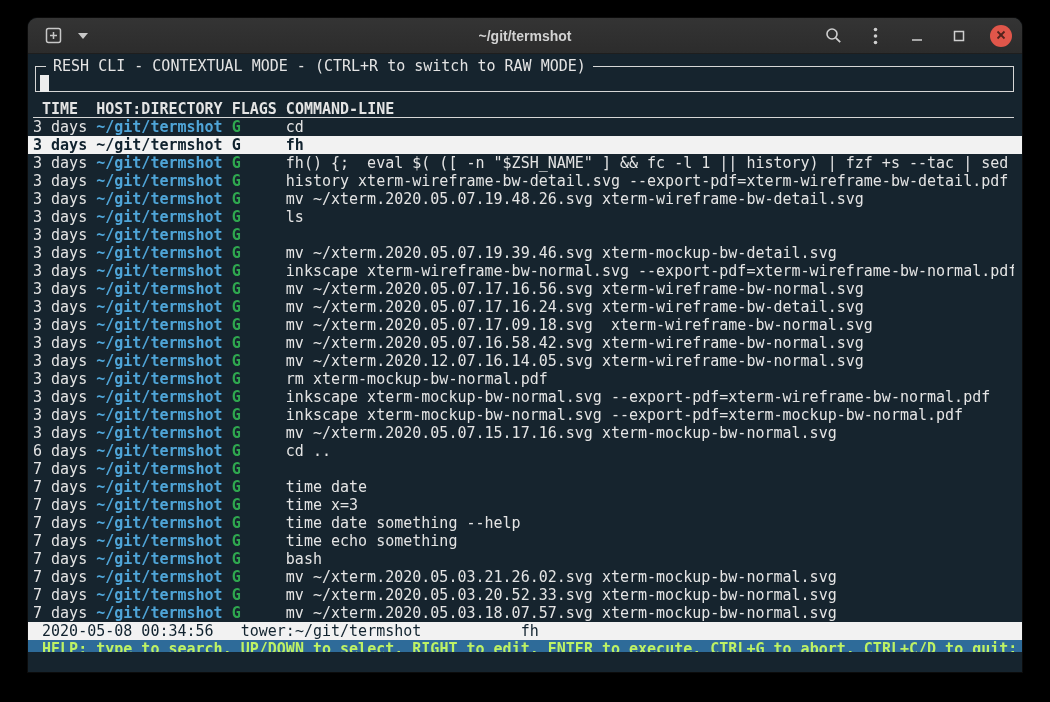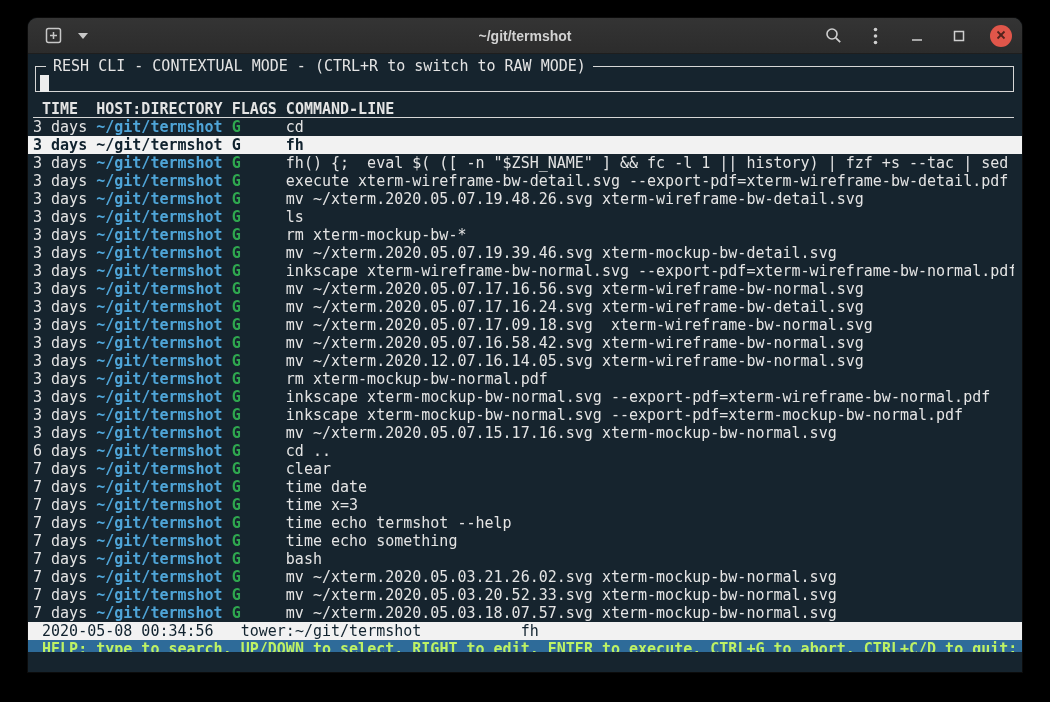--- a/index.html
+++ b/index.html
@@ -166,39 +166,38 @@
           <div class="row">
     <span class="c-age">3 days</span>
     <span class="c-dir">~/git/termshot</span>
     <span class="c-flags">G</span>
     <span class="c-cmd">fh() {;  eval $( ([ -n "$ZSH_NAME" ] &amp;&amp; fc -l 1 || history) | fzf +s --tac | sed -r</span>
   </div>
           <div class="row">
     <span class="c-age">3 days</span>
     <span class="c-dir">~/git/termshot</span>
     <span class="c-flags">G</span>
-    <span class="c-cmd">execute xterm-wireframe-bw-detail.svg --export-pdf=xterm-wireframe-bw-detail.pdf</span>
+    <span class="c-cmd">history xterm-wireframe-bw-detail.svg --export-pdf=xterm-wireframe-bw-detail.pdf</span>
   </div>
           <div class="row">
     <span class="c-age">3 days</span>
     <span class="c-dir">~/git/termshot</span>
     <span class="c-flags">G</span>
     <span class="c-cmd">mv ~/xterm.2020.05.07.19.48.26.svg xterm-wireframe-bw-detail.svg</span>
   </div>
           <div class="row">
     <span class="c-age">3 days</span>
     <span class="c-dir">~/git/termshot</span>
     <span class="c-flags">G</span>
     <span class="c-cmd">ls</span>
   </div>
           <div class="row">
     <span class="c-age">3 days</span>
     <span class="c-dir">~/git/termshot</span>
     <span class="c-flags">G</span>
-    <span class="c-cmd">rm xterm-mockup-bw-*</span>
   </div>
           <div class="row">
     <span class="c-age">3 days</span>
     <span class="c-dir">~/git/termshot</span>
     <span class="c-flags">G</span>
     <span class="c-cmd">mv ~/xterm.2020.05.07.19.39.46.svg xterm-mockup-bw-detail.svg</span>
   </div>
           <div class="row">
     <span class="c-age">3 days</span>
     <span class="c-dir">~/git/termshot</span>
@@ -262,39 +261,38 @@
           <div class="row">
     <span class="c-age">6 days</span>
     <span class="c-dir">~/git/termshot</span>
     <span class="c-flags">G</span>
     <span class="c-cmd">cd ..</span>
   </div>
           <div class="row">
     <span class="c-age">7 days</span>
     <span class="c-dir">~/git/termshot</span>
     <span class="c-flags">G</span>
-    <span class="c-cmd">clear</span>
   </div>
           <div class="row">
     <span class="c-age">7 days</span>
     <span class="c-dir">~/git/termshot</span>
     <span class="c-flags">G</span>
     <span class="c-cmd">time date</span>
   </div>
           <div class="row">
     <span class="c-age">7 days</span>
     <span class="c-dir">~/git/termshot</span>
     <span class="c-flags">G</span>
     <span class="c-cmd">time x=3</span>
   </div>
           <div class="row">
     <span class="c-age">7 days</span>
     <span class="c-dir">~/git/termshot</span>
     <span class="c-flags">G</span>
-    <span class="c-cmd">time echo termshot --help</span>
+    <span class="c-cmd">time date something --help</span>
   </div>
           <div class="row">
     <span class="c-age">7 days</span>
     <span class="c-dir">~/git/termshot</span>
     <span class="c-flags">G</span>
     <span class="c-cmd">time echo something</span>
   </div>
           <div class="row">
     <span class="c-age">7 days</span>
     <span class="c-dir">~/git/termshot</span>

